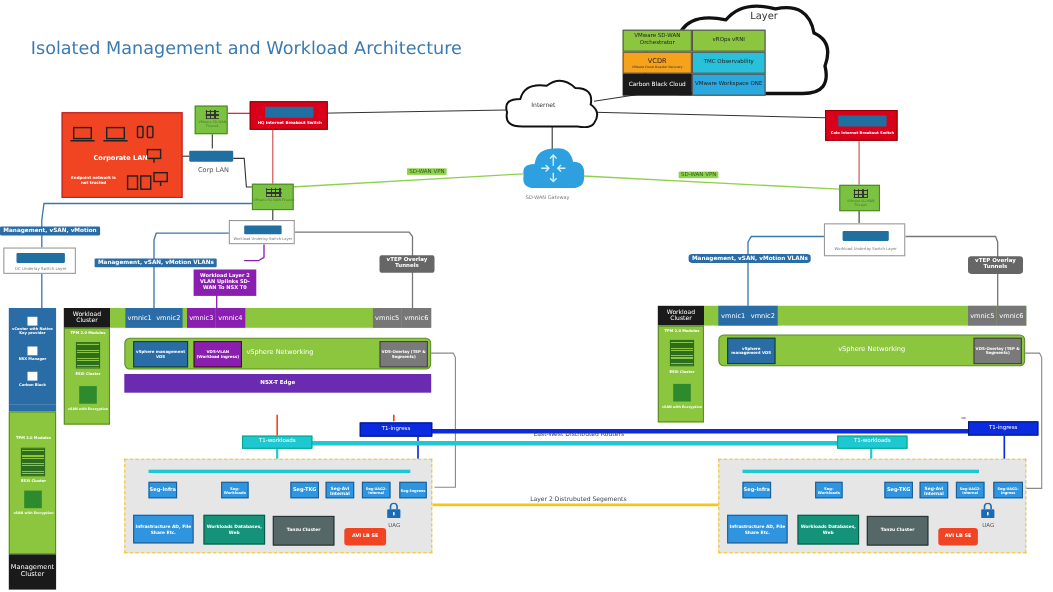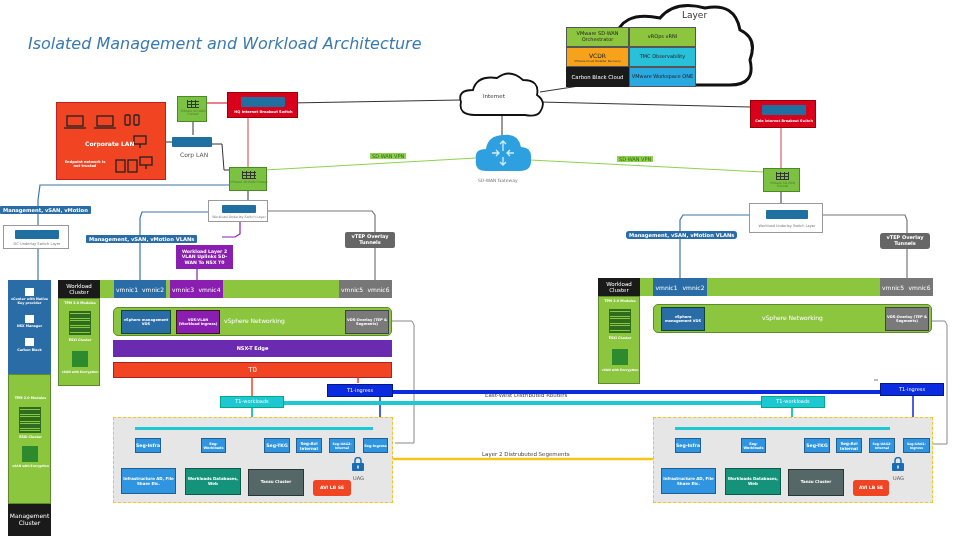--- a/index.html
+++ b/index.html
@@ -1,19 +1,19 @@
 <!DOCTYPE html>
 <html><head>
 <meta charset="utf-8">
 <style>
   html,body{margin:0;padding:0;background:#fff;}
   body{width:957px;height:538px;position:relative;overflow:hidden;font-family:"DejaVu Sans",sans-serif;}
   #canvas{position:absolute;left:0;top:0;width:957px;height:538px;}
   .abs{position:absolute;box-sizing:border-box;}
-  .title{left:28px;top:34px;font-size:16px;color:#3a7ab2;font-family:"DejaVu Sans",sans-serif;white-space:nowrap;font-style:italic;}
+  .title{left:28px;top:34px;font-size:16px;color:#3a7ab2;font-family:"DejaVu Sans",sans-serif;white-space:nowrap;}
   .t{font-size:5px;line-height:1.15;text-align:center;color:#fff;font-weight:bold;}
   .cen{display:flex;align-items:center;justify-content:center;text-align:center;}
   .lbl{font-size:4.5px;color:#777;text-align:center;white-space:nowrap;}
   .tag{background:#2a6da6;color:#fff;font-size:5.2px;font-weight:bold;padding:1px 3px;white-space:nowrap;border-radius:1px;}
   .vpn{background:#8fd14f;color:#2f5d10;font-size:5px;padding:0 2px;white-space:nowrap;}
   .seg{background:#2f95e0;border:1px solid #1e5f94;color:#fff;font-size:4.6px;font-weight:bold;}
   .fw{background:#7cc242;border:1px solid #4b8a22;}
   .sw{background:#1f6fa0;border-radius:1px;}
   .vmnic{font-size:6px;color:#fff;}
 </style>
@@ -209,21 +209,20 @@
   <div class="abs cen vmnic" style="left:365px;top:280px;width:27px;height:18px;background:#777;">vmnic6</div>
 
   <div class="abs" style="left:113px;top:307px;width:279px;height:29px;background:#8cc63f;border:1px solid #5d8a2a;border-radius:5px;">
     <div class="abs cen t" style="left:7px;top:2px;width:50px;height:24px;background:#2a6da6;border:1px solid #143;font-size:3.6px;">vSphere management VDS</div>
     <div class="abs cen t" style="left:62px;top:2px;width:44px;height:24px;background:#8a1eb0;border:1px solid #412;font-size:3.6px;">VDS-VLAN (Workload Ingress)</div>
     <div class="abs" style="left:110px;top:9px;font-size:6px;color:#fff;">vSphere Networking</div>
     <div class="abs cen t" style="left:231px;top:2px;width:44px;height:24px;background:#7a7a7a;border:1px solid #444;font-size:3.6px;">VDS-Overlay (TEP &amp; Segments)</div>
   </div>
 
   <div class="abs cen t" style="left:113px;top:340px;width:279px;height:17px;background:#6a2bb0;font-size:5px;">NSX-T Edge</div>
-  <div class="abs cen t" style="left:113px;top:362px;width:279px;height:16px;background:#f04423;border:1px solid #a22;font-size:7px;font-weight:normal;">T0</div>
 
   <div class="abs cen t" style="left:327px;top:384px;width:66px;height:13px;background:#0b2be0;border:1px solid #001a80;font-size:5px;font-weight:normal;">T1-ingress</div>
   <div class="abs cen t" style="left:220px;top:396px;width:64px;height:12px;background:#1ec8d2;border:1px solid #0a8;font-size:5px;font-weight:normal;">T1-workloads</div>
   <div class="abs" style="left:485px;top:392px;font-size:5.5px;color:#444;">East-West Distributed Routers</div>
   <div class="abs" style="left:482px;top:451px;font-size:5.5px;color:#444;">Layer 2 Distrubuted Segements</div>
 
   <div class="abs cen t" style="left:880px;top:383px;width:64px;height:13px;background:#0b2be0;border:1px solid #001a80;font-size:5px;font-weight:normal;">T1-ingress</div>
   <div class="abs cen t" style="left:761px;top:396px;width:64px;height:12px;background:#1ec8d2;border:1px solid #0a8;font-size:5px;font-weight:normal;">T1-workloads</div>
 
   <div class="abs" style="left:113px;top:417px;width:280px;height:86px;background:#e6e6e6;border:1px dashed #f5c518;">

